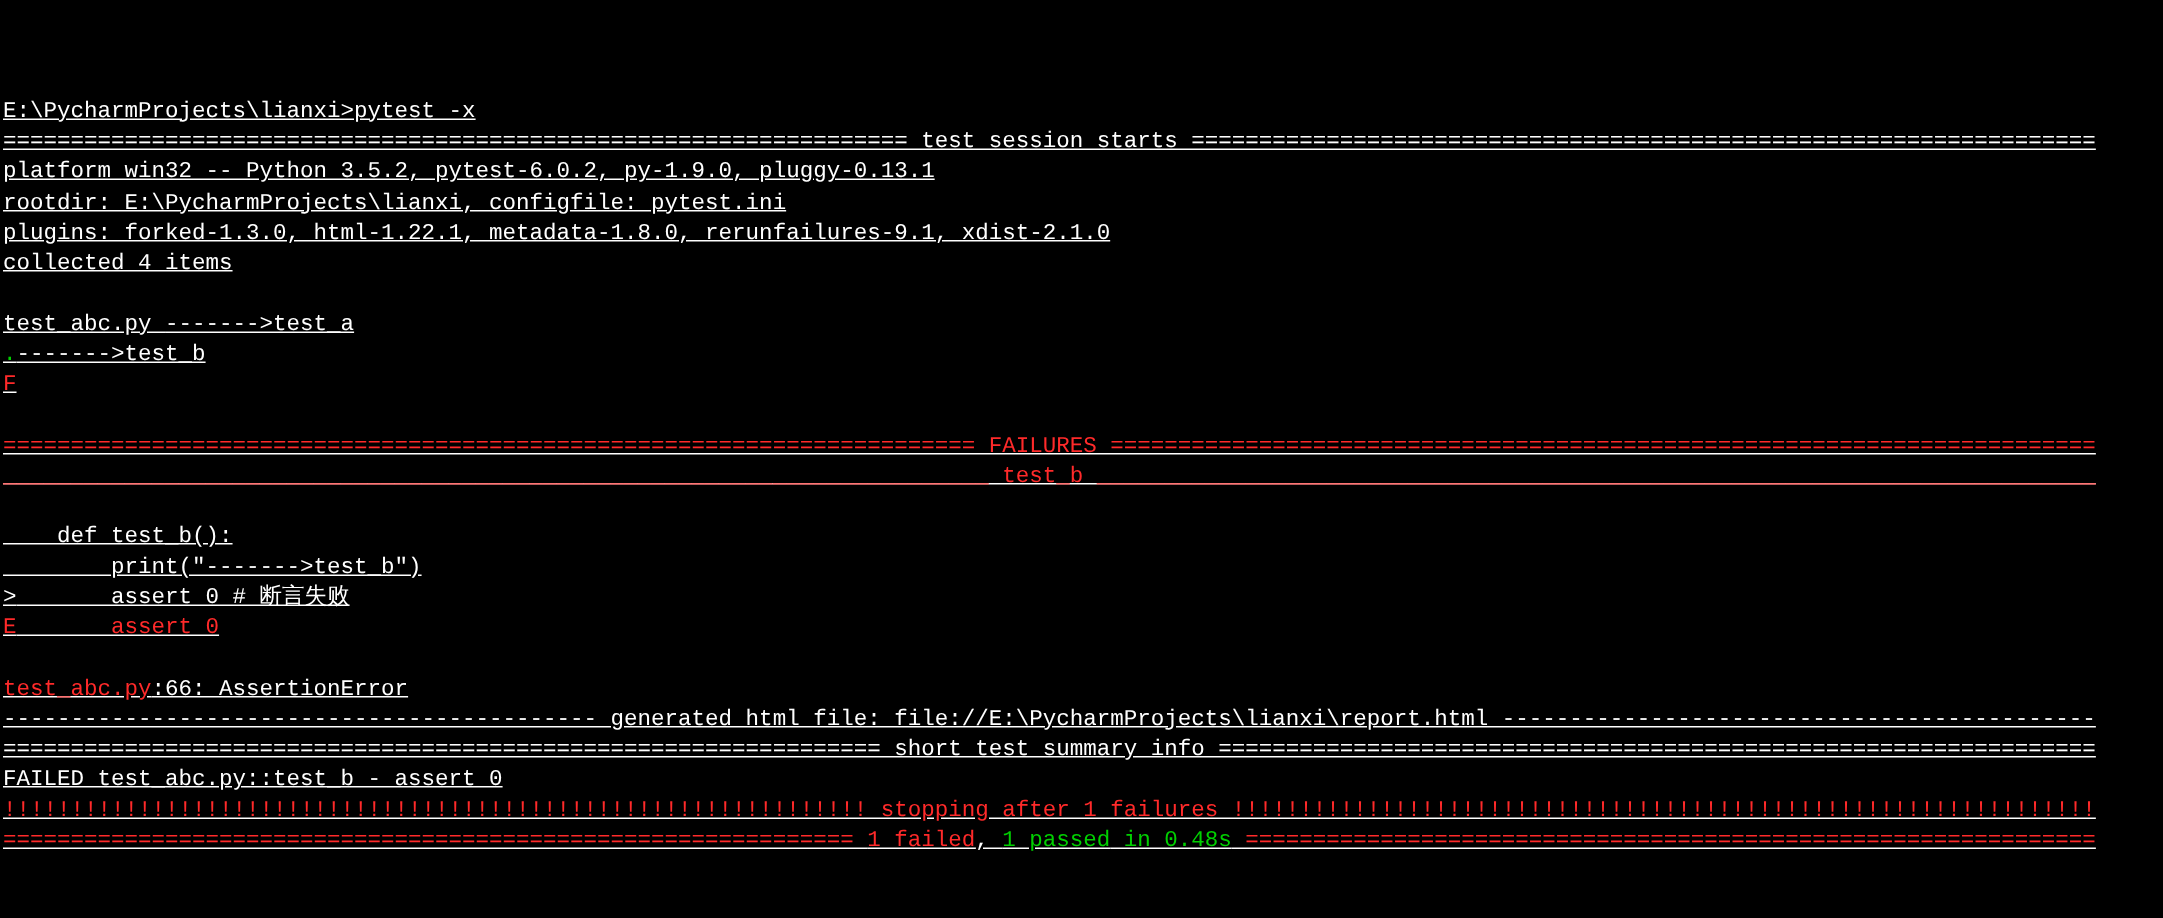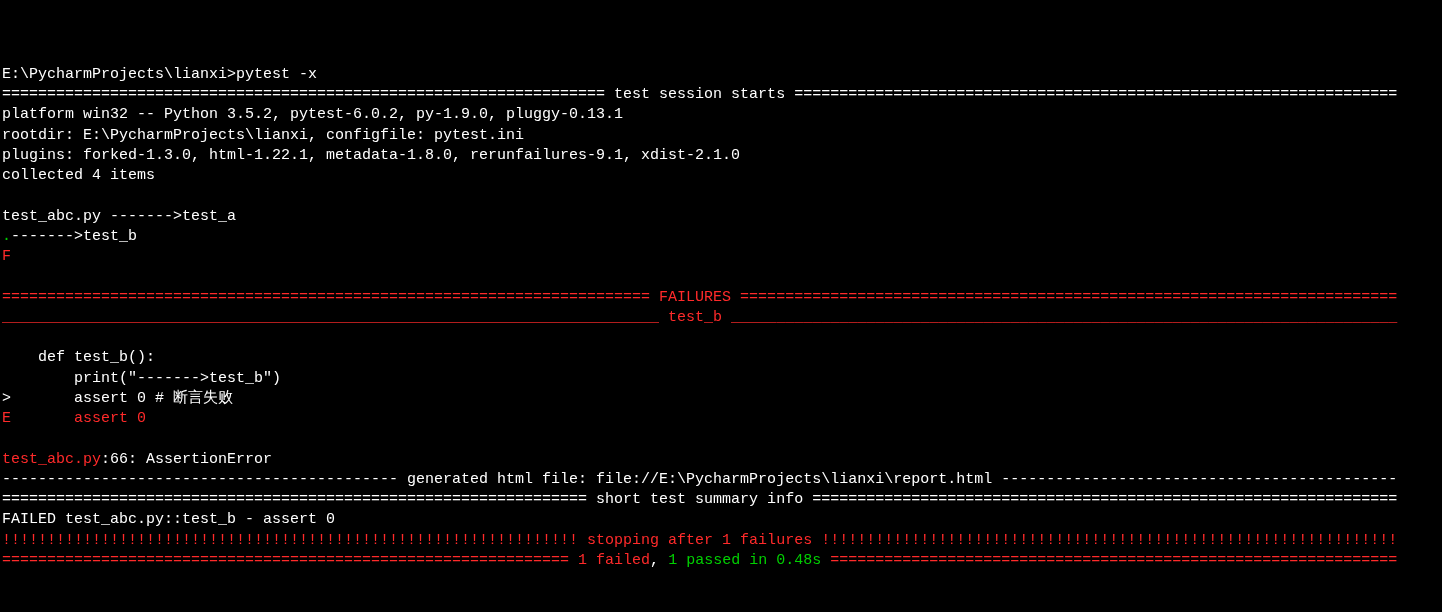--- a/index.html
+++ b/index.html
@@ -7,21 +7,21 @@
     padding: 0;
     background: #000;
     color: #fff;
     font-family: "Consolas", "Courier New", monospace;
     font-size: 15px;
     line-height: 1.35;
     white-space: pre;
     overflow-x: hidden;
     width: 1442px;
   }
-  .term { padding: 4px 3px 4px 2px; }
+  .term { padding: 4px 3px 4px 2px; text-decoration: underline; }
   .green { color: #00d000; }
   .red { color: #ff2a2a; }
   .white { color: #fff; }
 </style>
 </head>
 <body>
 
 
 <div class="term"><span class="white">E:\PycharmProjects\lianxi&gt;pytest -x</span>
 <span class="white" id="session-header">=================================================================== test session starts ===================================================================</span>

